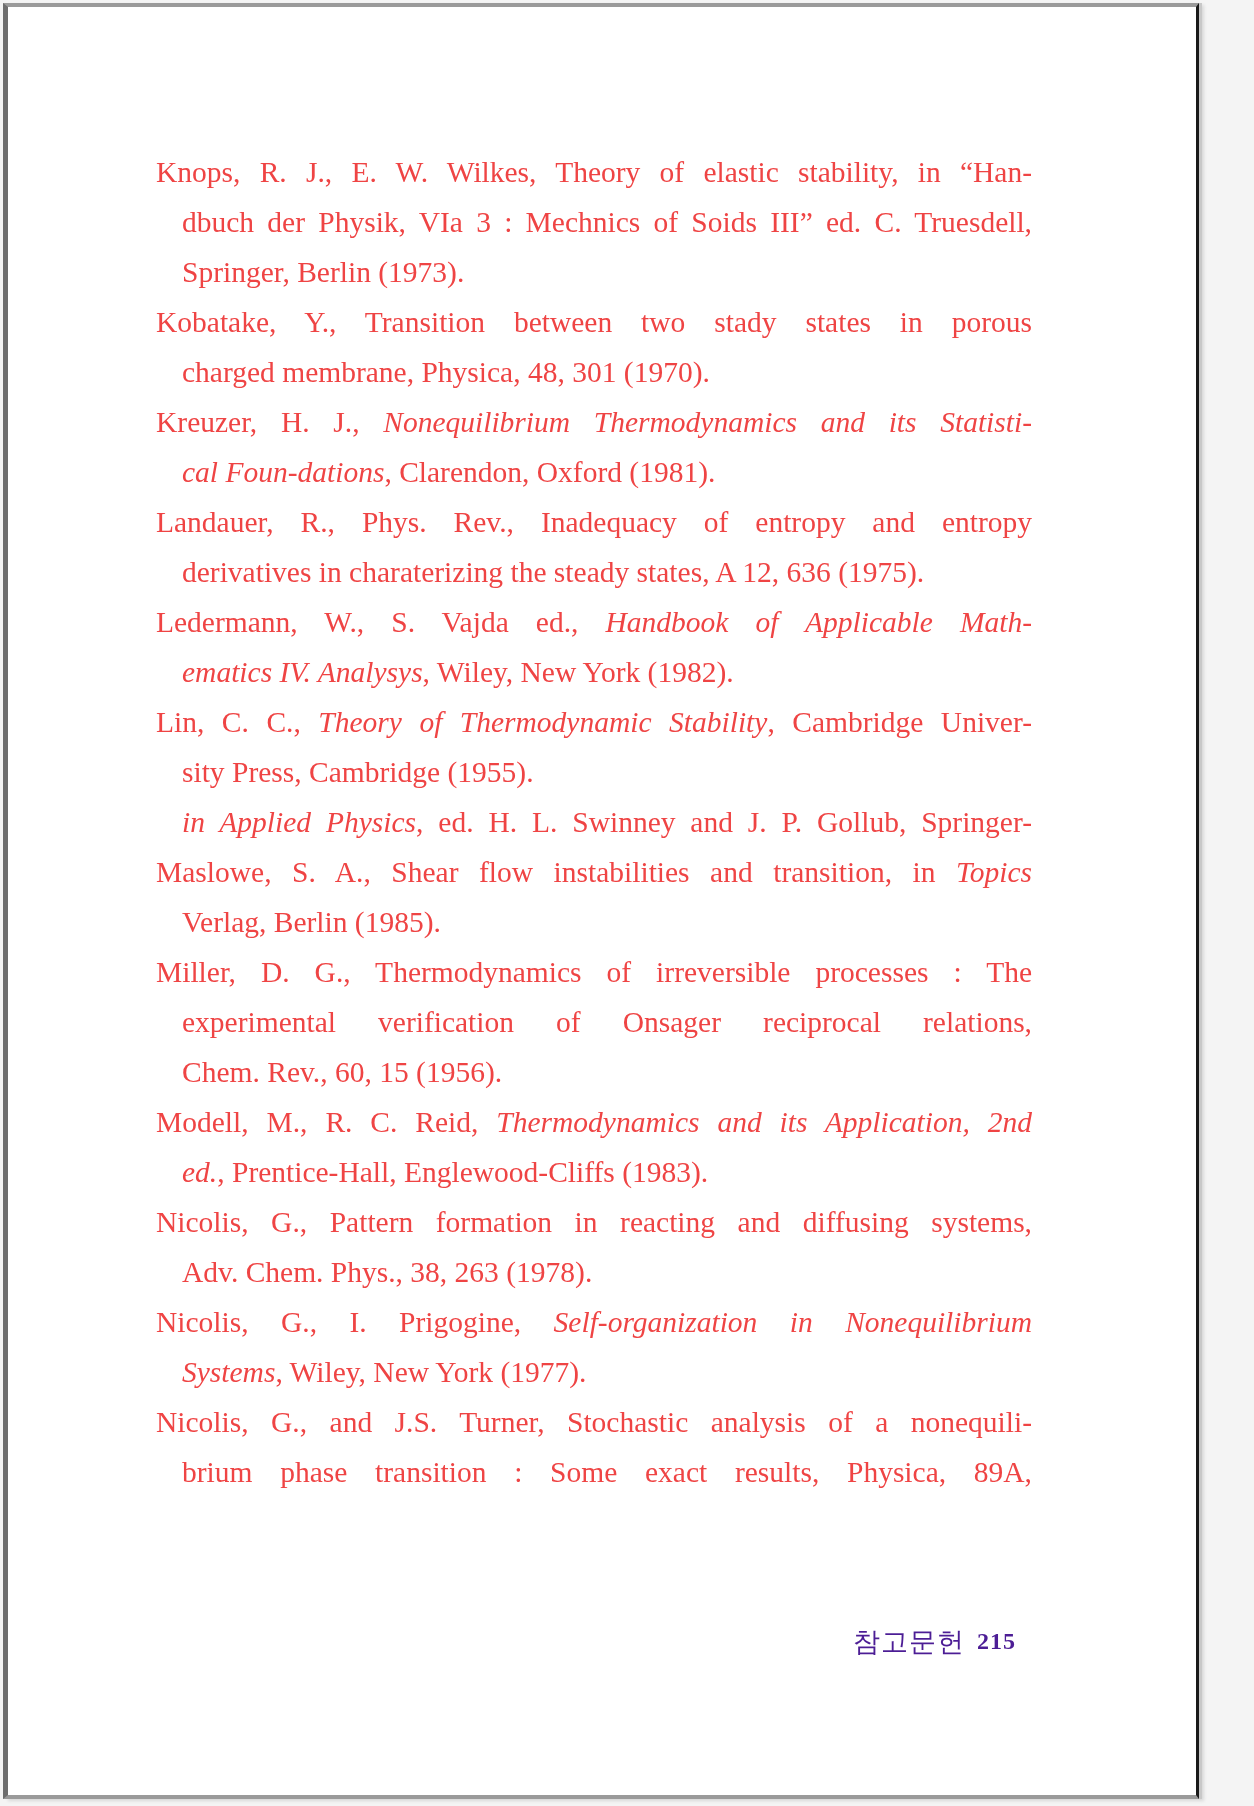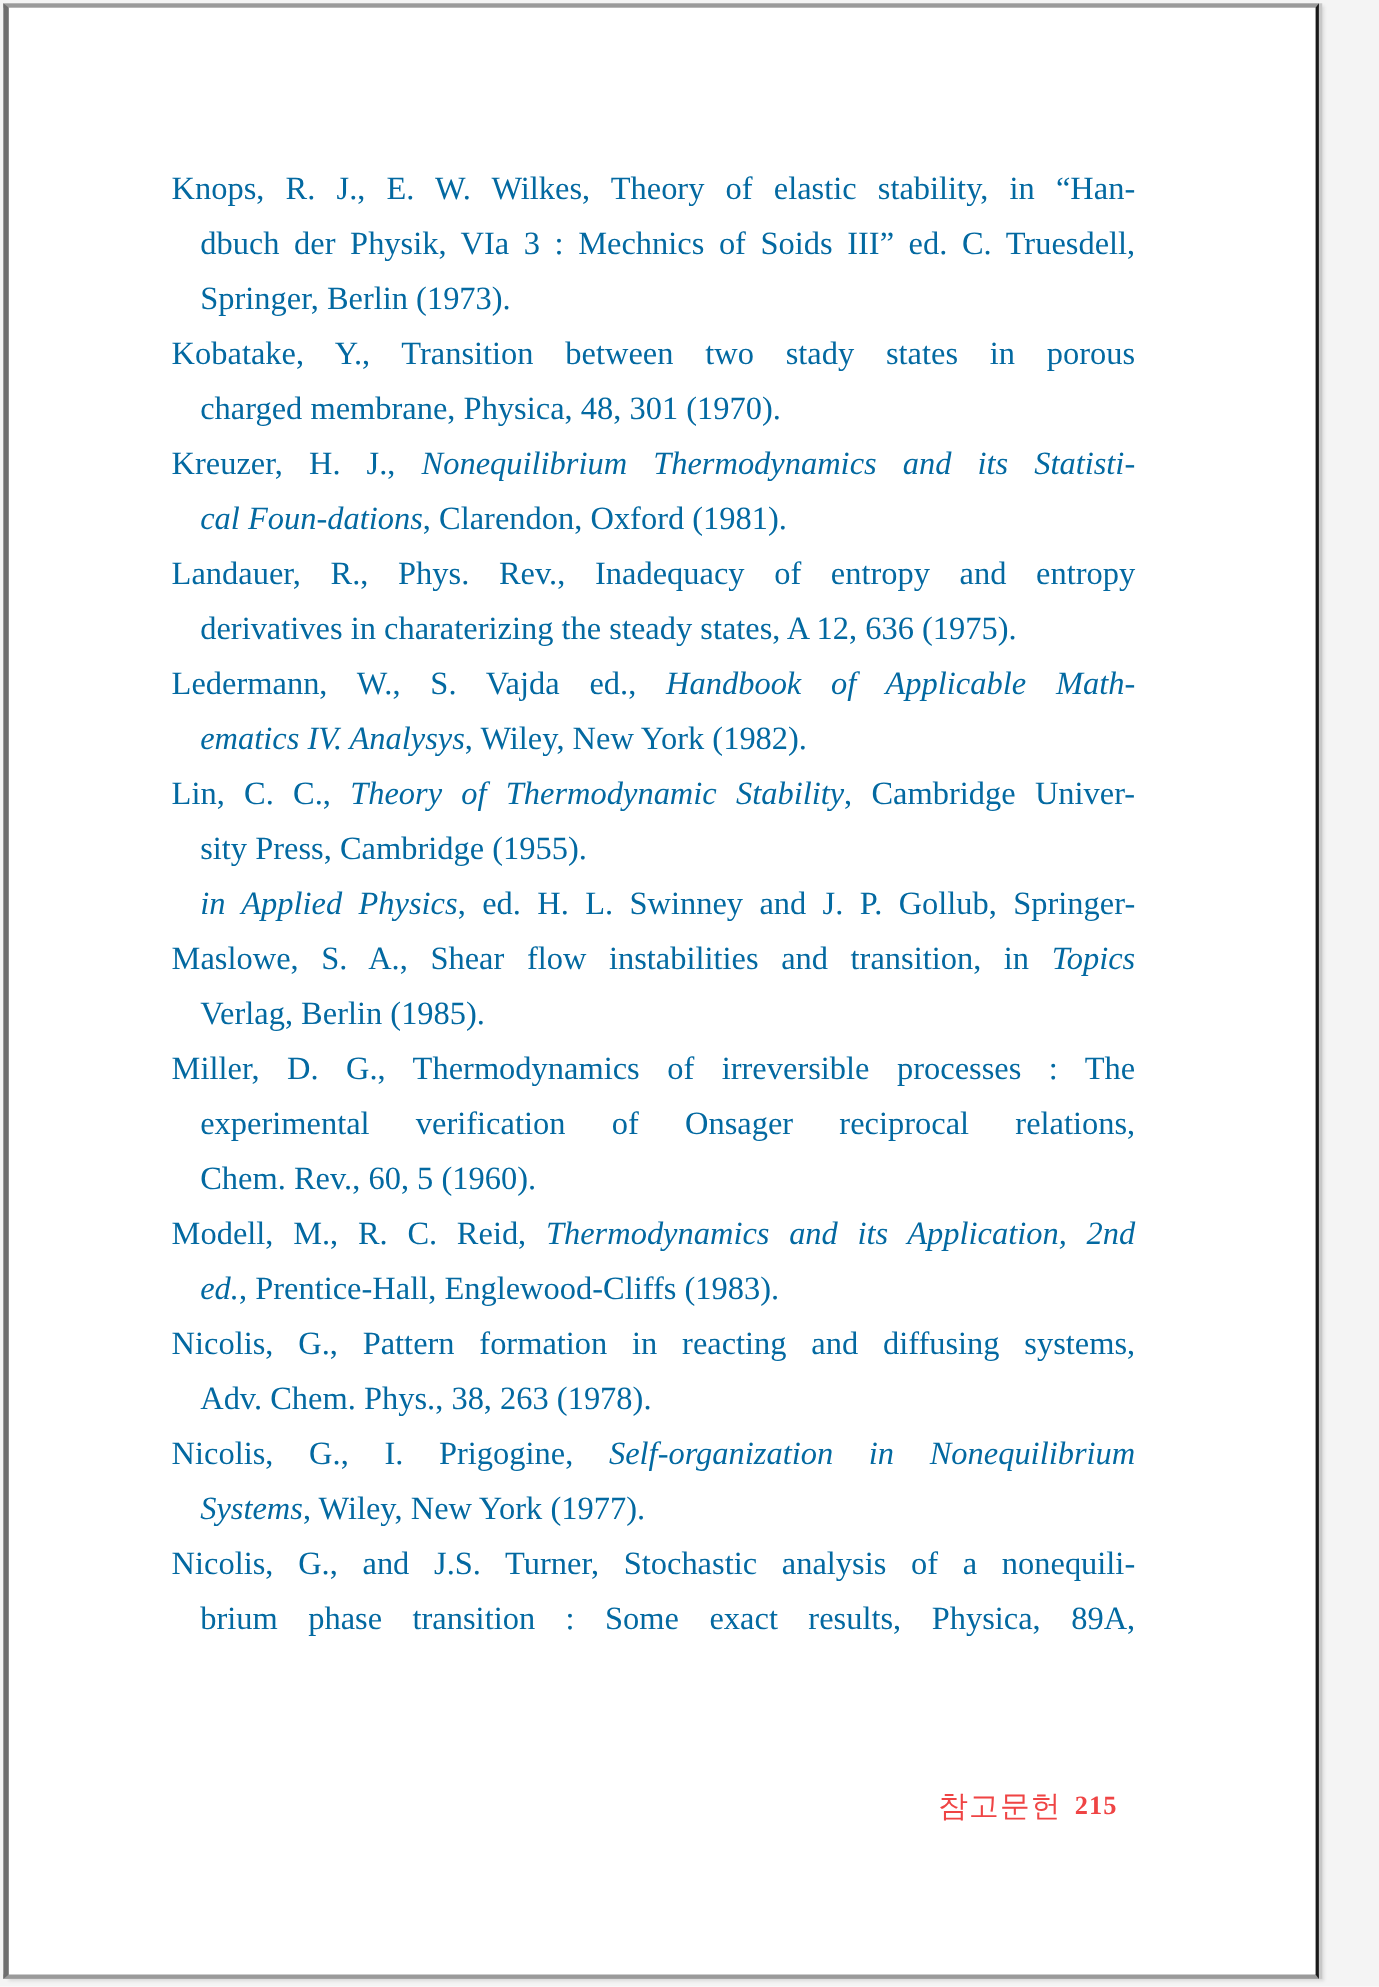--- a/index.html
+++ b/index.html
@@ -13,28 +13,28 @@
     border-top:4px solid #9a9a9a;
     border-left:5px solid #6e6e6e;
     border-right:3px solid #1a1a1a;
     border-bottom:4px solid #9a9a9a;
     box-shadow: 3px 0 0 #c8c8c8, 5px 2px 3px #d8d8d8;
     box-sizing:border-box;
   }
   .refs { position:absolute; left:148px; top:140px; width:876px; }
   .ref { margin:0; }
   .line {
-    font-size:29.5px; line-height:50px; height:50px; color:#0369a1;
+    font-size:29.5px; line-height:50px; height:50px; color:#ef4444;
     white-space:nowrap; text-align:justify; text-align-last:justify;
   }
   .line.last { text-align-last:left; }
   .line.cont { padding-left:26px; }
   .run.it { font-style:italic; }
   .footer {
-    position:absolute; left:845px; top:1617px; font-size:27px; color:#ef4444;
+    position:absolute; left:845px; top:1617px; font-size:27px; color:#4c1d95;
     font-family:"DejaVu Sans", sans-serif; letter-spacing:1px;
   }
   .footer .pg { font-family:"Liberation Serif", serif; font-size:24px; margin-left:12px; font-weight:bold; vertical-align:2px; }
 </style>
 </head>
 <body>
 
 <div class="page">
   <div class="refs" id="refs">
       <div class="ref">
@@ -65,21 +65,21 @@
         <div class="line cont last"><span class="run">sity Press, Cambridge (1955).</span></div>
       </div>
       <div class="ref">
         <div class="line cont"><span class="run it">in Applied Physics</span><span class="run">, ed. H. L. Swinney and J. P. Gollub, Springer-</span></div>
         <div class="line"><span class="run">Maslowe, S. A., Shear flow instabilities and transition, in </span><span class="run it">Topics</span></div>
         <div class="line cont last"><span class="run">Verlag, Berlin (1985).</span></div>
       </div>
       <div class="ref">
         <div class="line"><span class="run">Miller, D. G., Thermodynamics of irreversible processes : The</span></div>
         <div class="line cont"><span class="run">experimental verification of Onsager   reciprocal relations,</span></div>
-        <div class="line cont last"><span class="run">Chem. Rev., 60, 5 (1960).</span></div>
+        <div class="line cont last"><span class="run">Chem. Rev., 60, 15 (1956).</span></div>
       </div>
       <div class="ref">
         <div class="line"><span class="run">Modell, M., R. C. Reid, </span><span class="run it">Thermodynamics and its Application, 2nd</span></div>
         <div class="line cont last"><span class="run it">ed.</span><span class="run">, Prentice-Hall, Englewood-Cliffs (1983).</span></div>
       </div>
       <div class="ref">
         <div class="line"><span class="run">Nicolis, G., Pattern formation in reacting and diffusing systems,</span></div>
         <div class="line cont last"><span class="run">Adv. Chem. Phys., 38, 263 (1978).</span></div>
       </div>
       <div class="ref">

